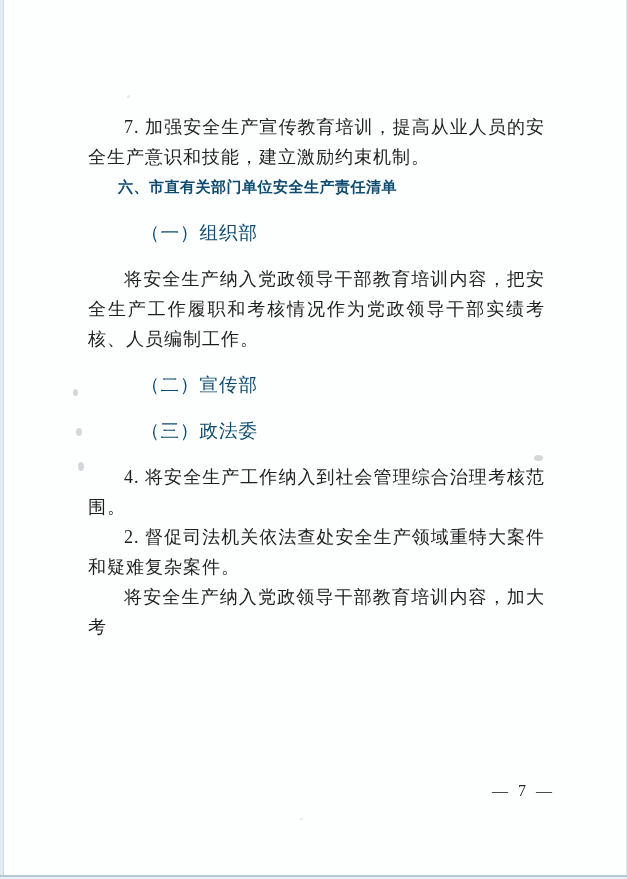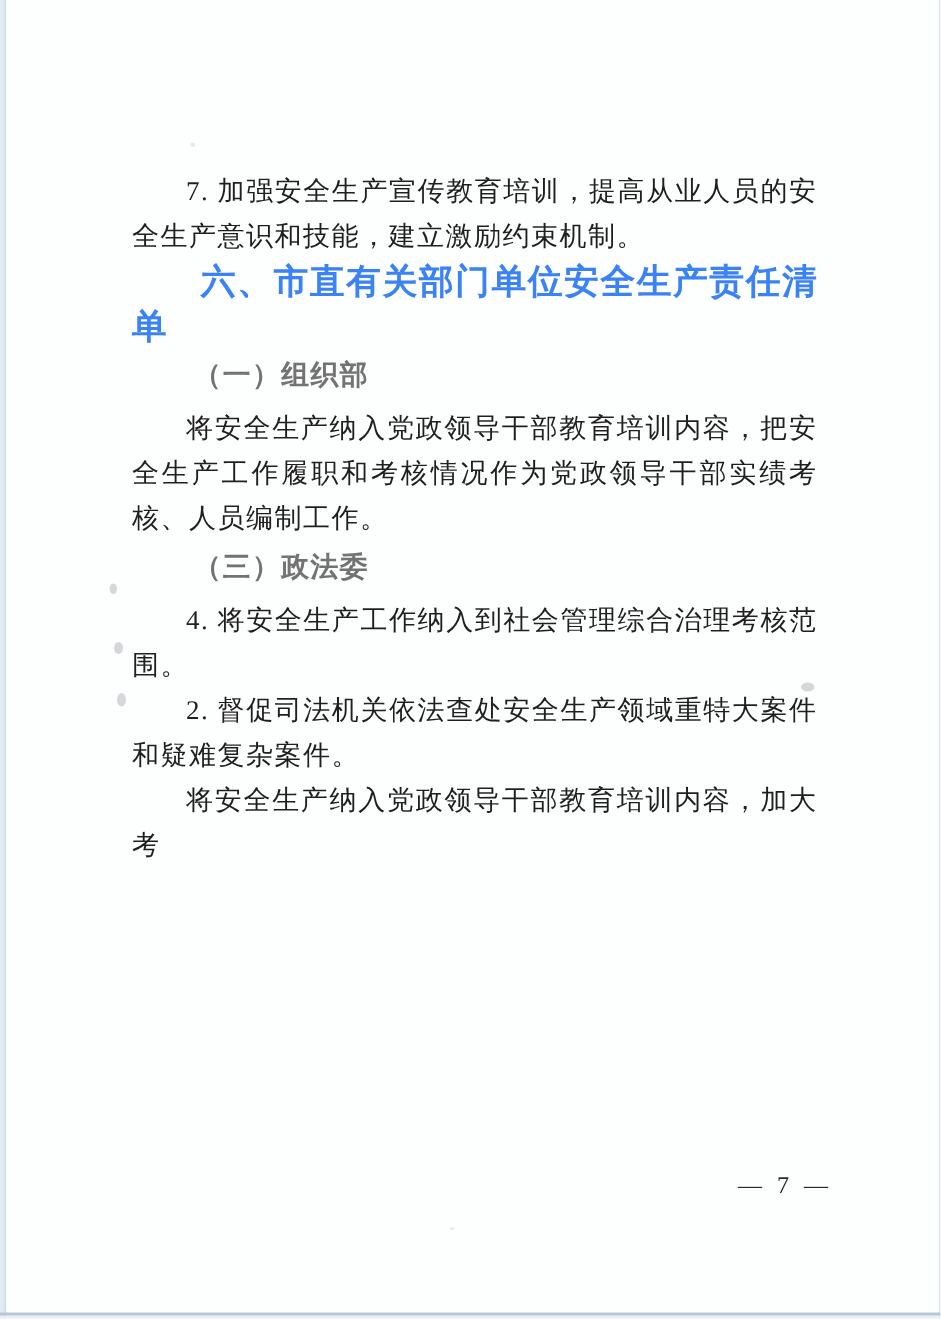--- a/index.html
+++ b/index.html
@@ -56,33 +56,33 @@
   .para {
     margin: 0;
     font-size: 18px;
     line-height: 30px;
     text-indent: 2em;
   }
   .heading-hei {
     margin: 0;
     font-family: "Liberation Sans", "DejaVu Sans", sans-serif;
     font-weight: 700;
-    font-size: 23px;
+    font-size: 15px;
     line-height: 30px;
     text-indent: 2em;
     letter-spacing: 0.5px;
-    color: #3b82f6;
+    color: #0c4a6e;
   }
   .heading-kai {
-    margin: 4px;
-    font-weight: 700;
+    margin: 16px;
+    font-weight: 400;
     font-size: 18.5px;
     line-height: 30px;
     text-indent: 2em;
-    color: #737373;
+    color: #0c4a6e;
   }
   .page-number {
     position: absolute;
     top: 782px;
     right: 72px;
     font-size: 16px;
     letter-spacing: 3px;
     color: #2a2a2a;
   }
   
@@ -114,20 +114,21 @@
   <div class="speck s3"></div>
   <div class="speck s4"></div>
   <div class="speck s5"></div>
   <div class="speck s6"></div>
 
   <div class="content">
     <p class="para">7. 加强安全生产宣传教育培训，提高从业人员的安全生产意识和技能，建立激励约束机制。</p>
     <p class="heading-hei">六、市直有关部门单位安全生产责任清单</p>
     <p class="heading-kai">（一）组织部</p>
     <p class="para">将安全生产纳入党政领导干部教育培训内容，把安全生产工作履职和考核情况作为党政领导干部实绩考核、人员编制工作。</p>
+    <p class="heading-kai">（二）宣传部</p>
     <p class="heading-kai">（三）政法委</p>
     <p class="para">4. 将安全生产工作纳入到社会管理综合治理考核范围。</p>
     <p class="para">2. 督促司法机关依法查处安全生产领域重特大案件和疑难复杂案件。</p>
     <p class="para">将安全生产纳入党政领导干部教育培训内容，加大考</p>
   </div>
 
   <div class="page-number">— 7 —</div>
 
 </div>
 

